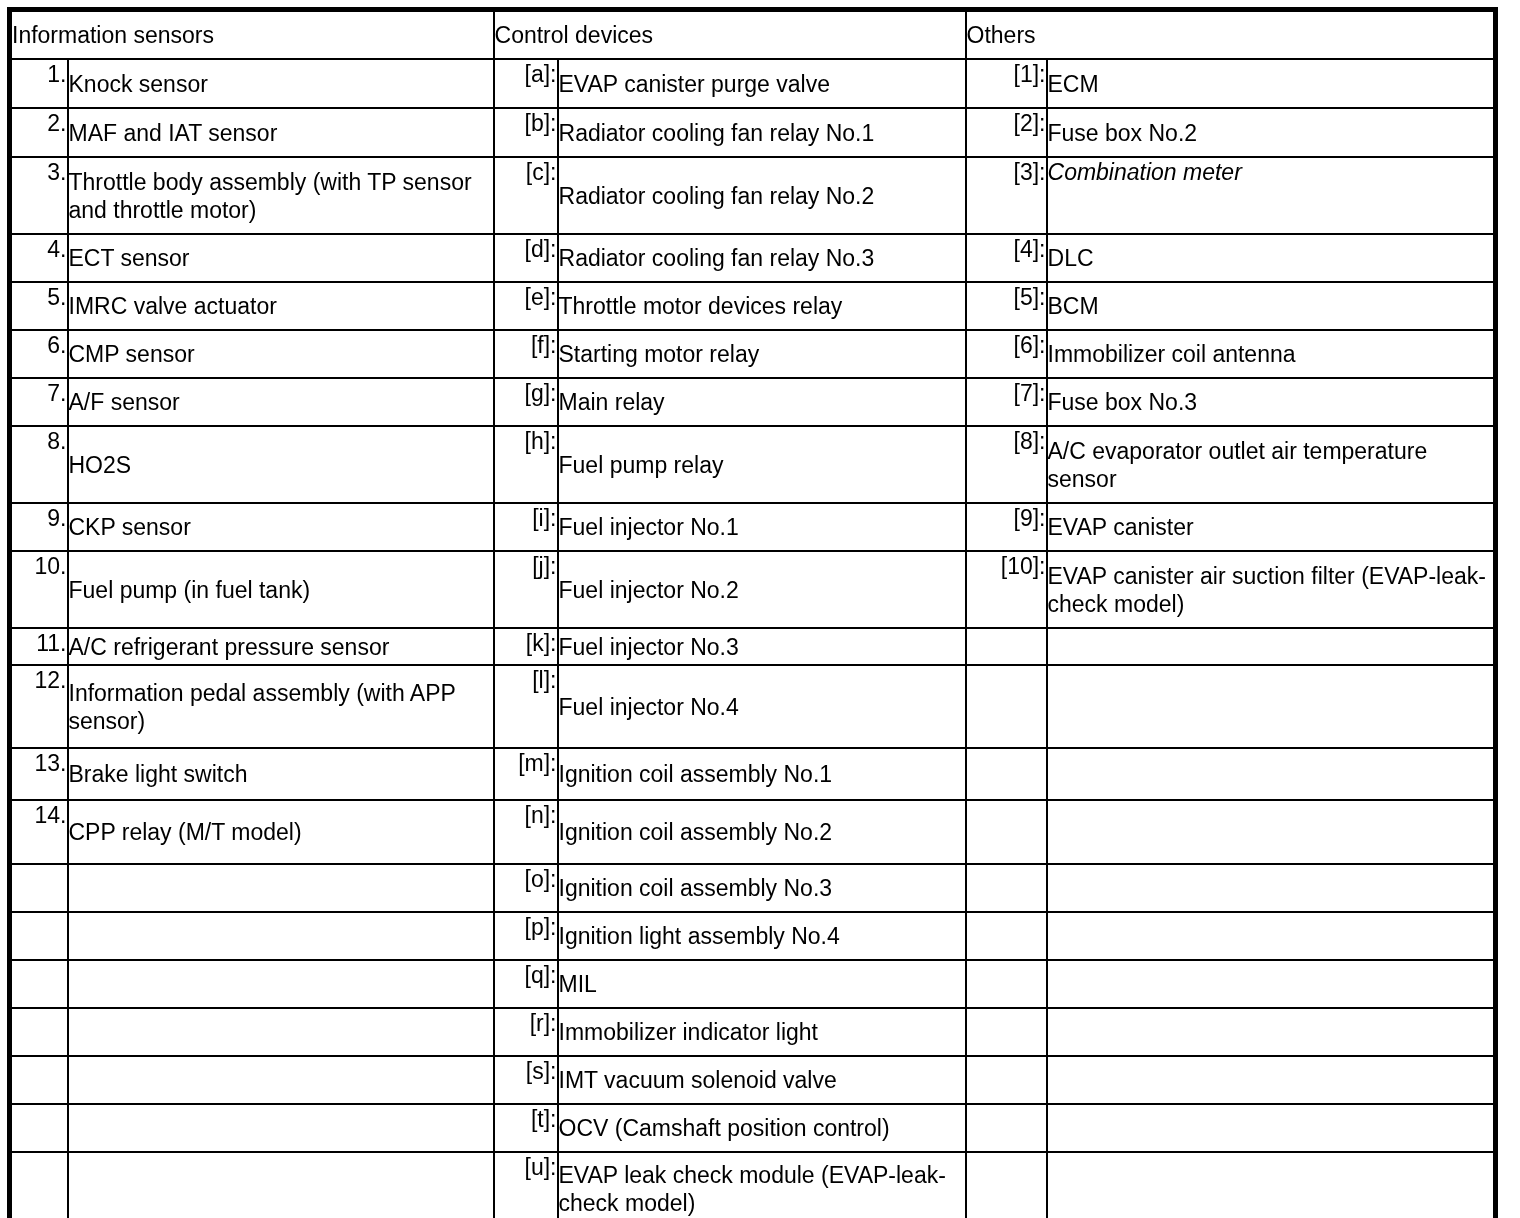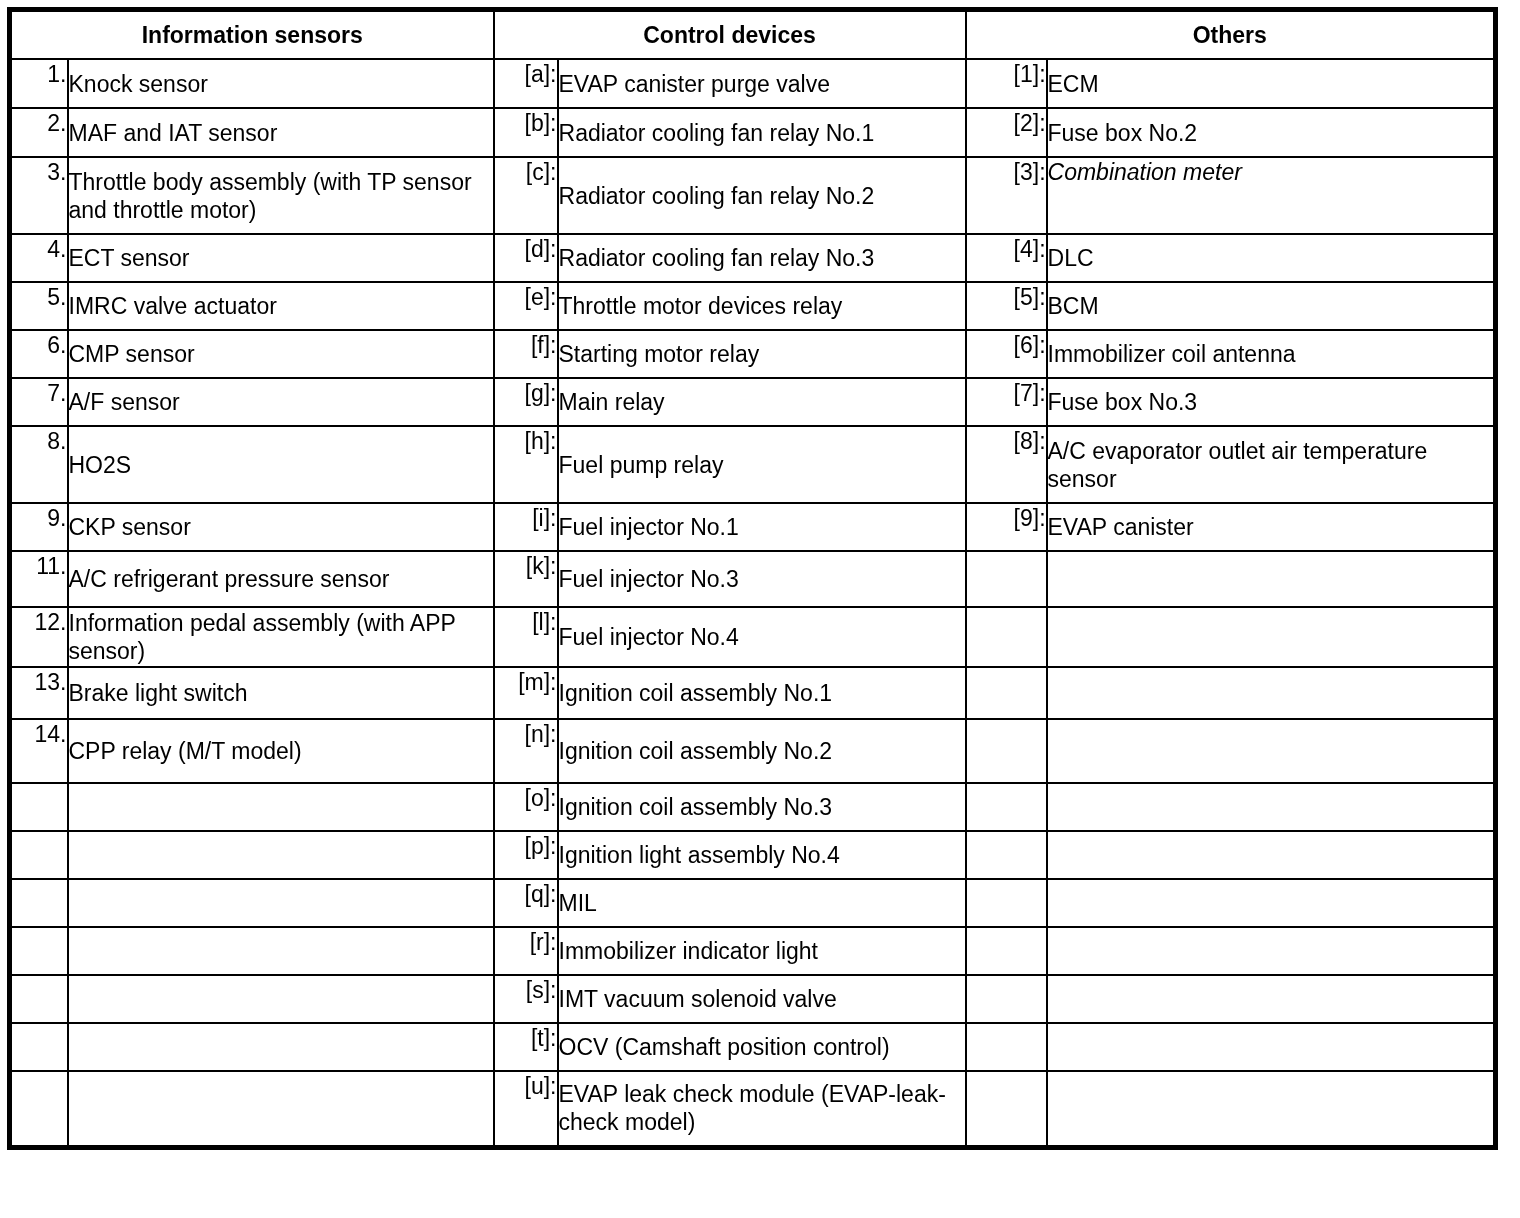--- a/index.html
+++ b/index.html
@@ -22,22 +22,22 @@
   #legend-table td {
     border: 2px solid #000000;
     font-size: 23px;
     line-height: 28px;
     padding: 0;
     overflow: hidden;
     background: #ffffff;
     color: #000000;
   }
   #legend-table th {
-    font-weight: bold;
-    text-align: center;
+    font-weight: normal;
+    text-align: left;
     vertical-align: middle;
     height: 46px;
   }
   
   td.lbl {
     text-align: right;
     vertical-align: top;
     padding-top: 9px;
   }
   td.c1 { padding-right: 15px; }
@@ -142,29 +142,37 @@
         <td class="txt">A/C evaporator outlet air temperature sensor</td>
       </tr>
       <tr style="height: 48px;">
         <td class="lbl c1">9.</td>
         <td class="txt">CKP sensor</td>
         <td class="lbl c3">[i]:</td>
         <td class="txt">Fuel injector No.1</td>
         <td class="lbl c5">[9]:</td>
         <td class="txt">EVAP canister</td>
       </tr>
-      <tr style="height: 56px;">
+      <tr style="height: 77px;">
+        <td class="lbl c1">10.</td>
+        <td class="txt">Fuel pump (in fuel tank)</td>
+        <td class="lbl c3">[j]:</td>
+        <td class="txt">Fuel injector No.2</td>
+        <td class="lbl c5">[10]:</td>
+        <td class="txt">EVAP canister air suction filter (EVAP-leak-check model)</td>
+      </tr>
+      <tr style="height: 37px;">
         <td class="lbl c1">11.</td>
         <td class="txt">A/C refrigerant pressure sensor</td>
         <td class="lbl c3">[k]:</td>
         <td class="txt">Fuel injector No.3</td>
         <td class="lbl c5"></td>
         <td class="txt"></td>
       </tr>
-      <tr style="height: 60px;">
+      <tr style="height: 83px;">
         <td class="lbl c1">12.</td>
         <td class="txt">Information pedal assembly (with APP sensor)</td>
         <td class="lbl c3">[l]:</td>
         <td class="txt">Fuel injector No.4</td>
         <td class="lbl c5"></td>
         <td class="txt"></td>
       </tr>
       <tr style="height: 52px;">
         <td class="lbl c1">13.</td>
         <td class="txt">Brake light switch</td>

